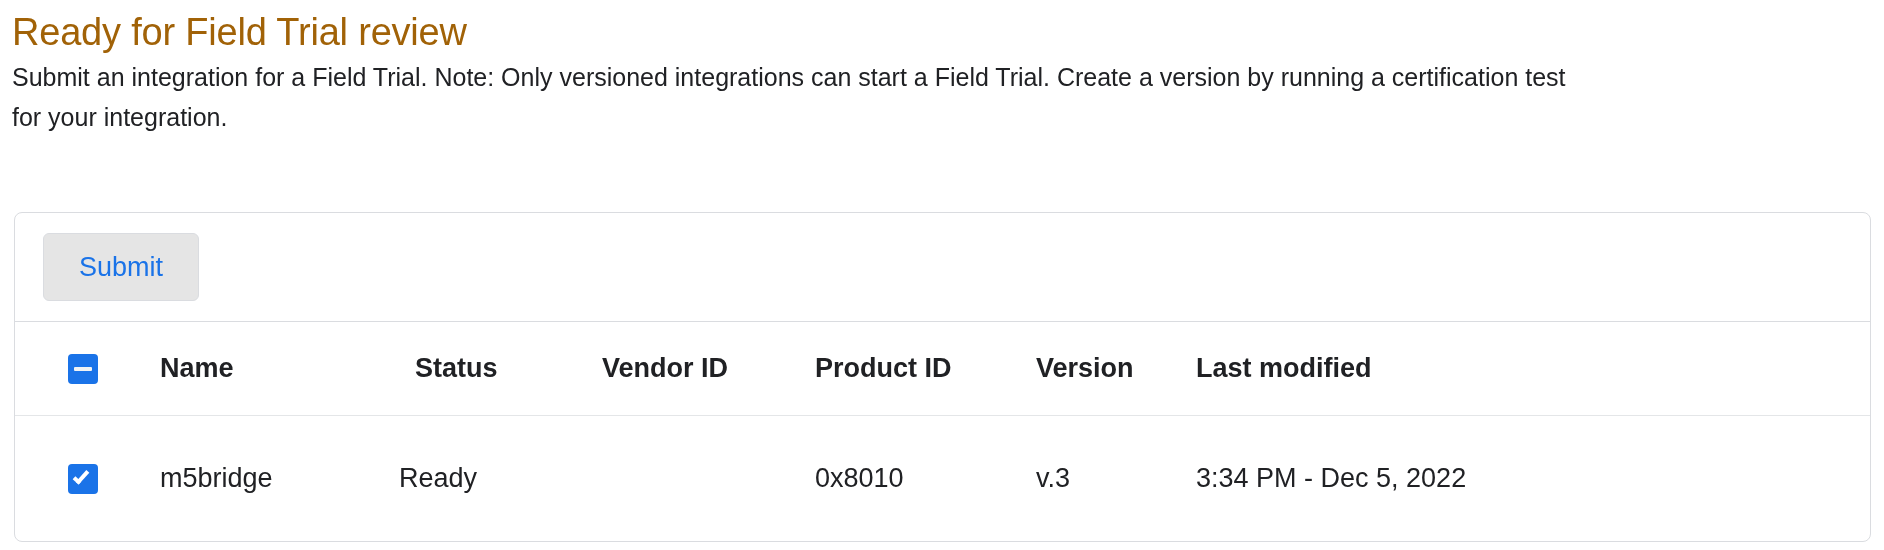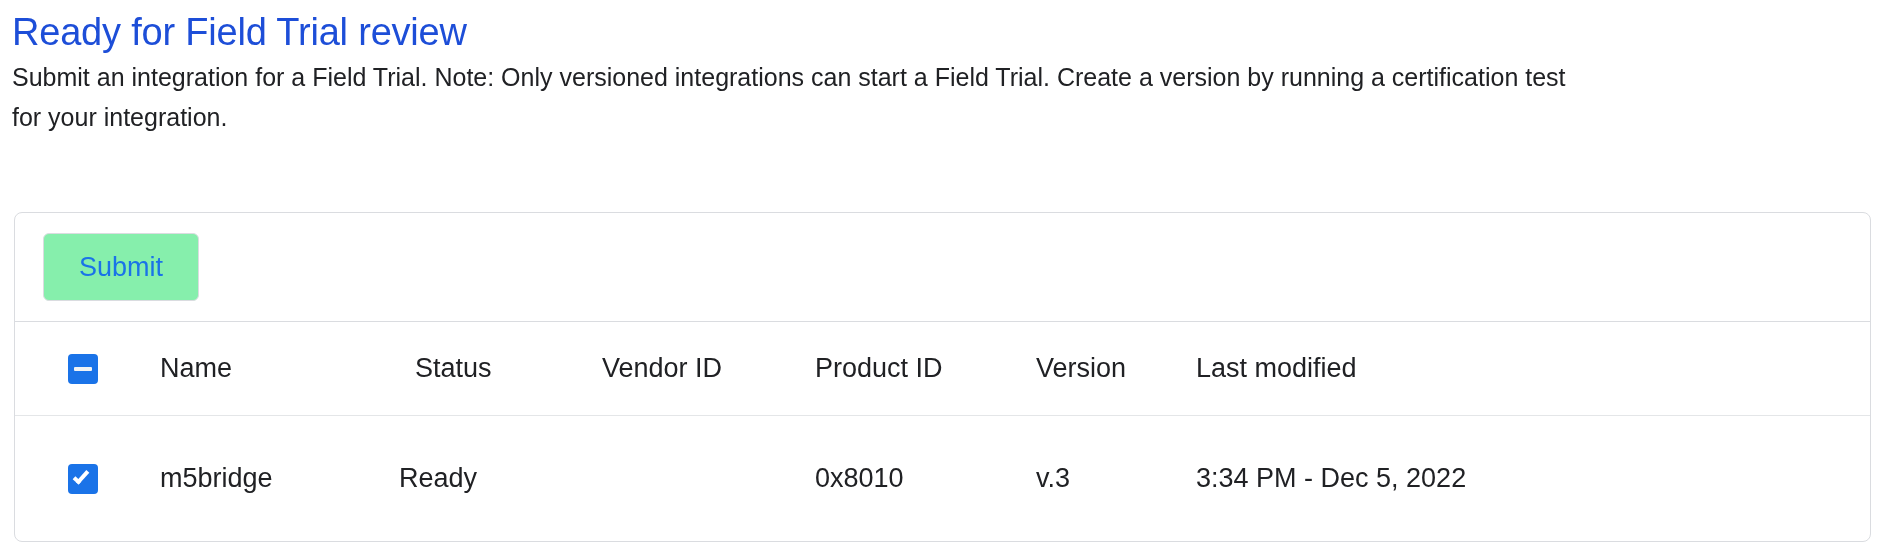--- a/index.html
+++ b/index.html
@@ -24,21 +24,21 @@
   }
 
   
   .page-title {
     position: absolute;
     left: 12px;
     top: 8px;
     font-size: 38px;
     font-weight: 400;
     letter-spacing: -0.2px;
-    color: #1d4ed8;
+    color: #a16207;
     line-height: 48px;
     white-space: nowrap;
   }
 
   .page-desc {
     position: absolute;
     left: 12px;
     top: 57px;
     width: 1560px;
     font-size: 25px;
@@ -72,21 +72,21 @@
   }
 
   .submit-button {
     position: absolute;
     left: 28px;
     top: 20px;
     width: 156px;
     height: 68px;
     border: 1px solid #dadce0;
     border-radius: 6px;
-    background: #86efac;
+    background: #e5e5e5;
     color: #1a73e8;
     font-family: "Liberation Sans", sans-serif;
     font-size: 27px;
     font-weight: 400;
     line-height: 66px;
     text-align: center;
     cursor: pointer;
     padding: 0;
     box-sizing: border-box;
   }
@@ -116,21 +116,21 @@
     position: absolute;
     top: 0;
     height: 100%;
     display: flex;
     align-items: center;
     font-size: 27px;
     color: #202124;
     white-space: nowrap;
   }
   .row.header .cell {
-    font-weight: 400;
+    font-weight: 700;
     text-align: right;
   }
   .row.data .cell {
     font-weight: 400;
   }
 
   .c-check   { left: 39px; width: 90px; }
   .c-name    { left: 131px; width: 250px; }
   .c-status  { left: 386px; width: 190px; }
   .c-vendor  { left: 573px; width: 210px; }

